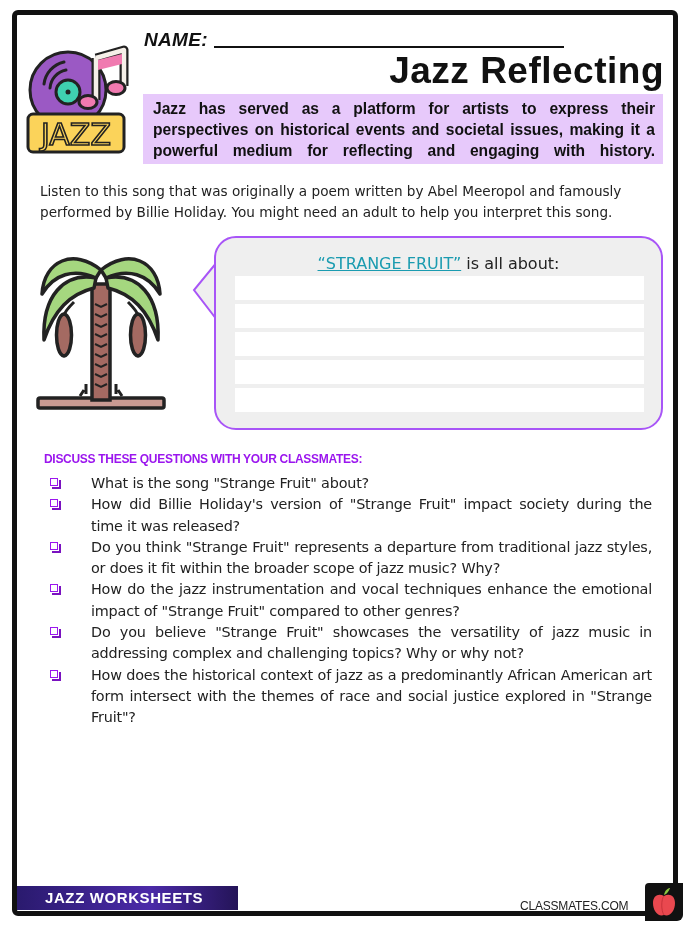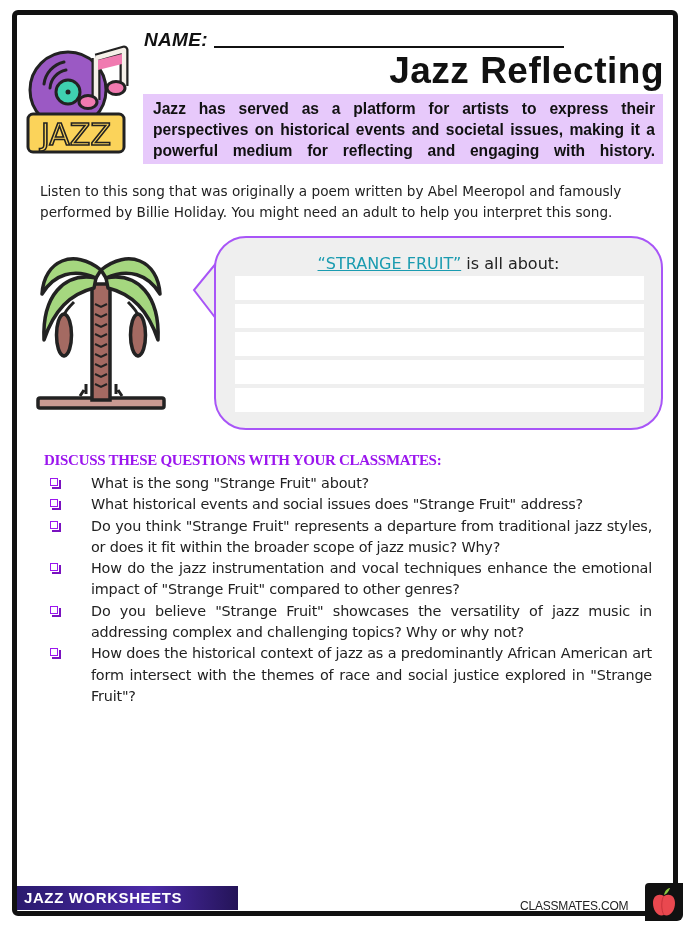--- a/index.html
+++ b/index.html
@@ -6,34 +6,34 @@
   body { width: 700px; height: 933px; position: relative; overflow: hidden; font-family: "Liberation Sans", sans-serif; }
   .frame { position: absolute; left: 12px; top: 10px; width: 666px; height: 906px; border: 5px solid #111; border-radius: 6px; box-sizing: border-box; background: #fff; }
   .logo { position: absolute; left: 24px; top: 44px; width: 108px; height: 112px; }
   .name-row { position: absolute; left: 144px; top: 25px; width: 420px; height: 26px; display: flex; align-items: flex-end; }
   .name-label { font-weight: bold; font-size: 19px; color: #111; letter-spacing: 0.3px; font-style: italic; }
   .name-line { flex: 1; margin-left: 6px; border-bottom: 2px solid #111; height: 18px; margin-bottom: 3px; }
   .title { position: absolute; left: 144px; top: 50px; width: 520px; text-align: right; font-weight: bold; font-size: 37px; color: #111; letter-spacing: 0.5px; }
   .intro { position: absolute; left: 143px; top: 94px; width: 520px; height: 70px; background: #e7c9fb; box-sizing: border-box; padding: 4px 8px 4px 10px; font-weight: bold; font-size: 15.6px; line-height: 21px; color: #111; text-align: justify; text-align-last: justify; }
   .listen { position: absolute; left: 40px; top: 181px; width: 620px; text-align: left; font-family: "DejaVu Sans", sans-serif; font-size: 13.6px; line-height: 21px; color: #222; }
   .tree { position: absolute; left: 34px; top: 244px; width: 134px; height: 170px; }
-  .bubble { position: absolute; left: 214px; top: 236px; width: 449px; height: 194px; background: #efefef; border: 2px solid #a855f7; border-radius: 32px; box-sizing: border-box; }
+  .bubble { position: absolute; left: 214px; top: 236px; width: 449px; height: 194px; background: #efefef; border: 2px solid #a855f7; border-radius: 22px; box-sizing: border-box; }
   .bubble-tail { position: absolute; left: 192px; top: 262px; width: 26px; height: 60px; }
   .bubble-title { position: absolute; left: 0; right: 0; top: 16px; text-align: center; font-family: "DejaVu Sans", sans-serif; font-size: 16px; color: #222; }
   .bubble-title .link { color: #1a9bb0; text-decoration: underline; }
   .lines { position: absolute; left: 19px; top: 38px; width: 409px; }
   .line { height: 24px; background: #ffffff; margin-bottom: 4px; }
-  .discuss-heading { position: absolute; left: 44px; top: 452px; font-weight: bold; font-size: 15px; color: #9b16ee; font-family: Liberation Serif, serif; letter-spacing: -0.3px; }
+  .discuss-heading { position: absolute; left: 44px; top: 452px; font-weight: bold; font-size: 12px; color: #9b16ee; font-family: Liberation Sans, sans-serif; letter-spacing: -0.3px; }
   .questions { position: absolute; left: 50px; top: 473px; width: 602px; margin: 0; padding: 0; list-style: none; }
   .q { display: flex; font-family: "DejaVu Sans", sans-serif; font-size: 14.4px; line-height: 21.3px; color: #222; }
   .q .box { width: 10px; height: 10px; margin-top: 5px; margin-right: 31px; flex: 0 0 10px; position: relative; }
   .q .box::before { content: ""; position: absolute; left: 0; top: 0; width: 8px; height: 8px; border: 1.5px solid #9b16ee; background: #fff; box-sizing: border-box; }
   .q .box::after { content: ""; position: absolute; left: 2px; top: 2px; width: 9px; height: 9px; border-right: 2.5px solid #7a12c0; border-bottom: 2.5px solid #7a12c0; box-sizing: border-box; }
   .q .txt { flex: 1; text-align: justify; letter-spacing: -0.2px; }
-  .footer-tag { position: absolute; left: 17px; top: 886px; width: 221px; height: 24px; background: linear-gradient(90deg, #2a1a6e 0%, #4b2aa8 60%, #241458 100%); color: #fff; font-weight: bold; font-size: 15px; letter-spacing: 0.6px; line-height: 24px; padding-left: 7px; box-sizing: border-box; }
+  .footer-tag { position: absolute; left: 17px; top: 886px; width: 221px; height: 24px; background: linear-gradient(90deg, #2a1a6e 0%, #4b2aa8 60%, #241458 100%); color: #fff; font-weight: bold; font-size: 15px; letter-spacing: 0.6px; line-height: 24px; padding-left: 28px; box-sizing: border-box; }
   .footer-site { position: absolute; left: 520px; top: 899px; font-size: 12px; color: #222; letter-spacing: -0.2px; }
   .apple-tab { position: absolute; left: 645px; top: 883px; width: 38px; height: 38px; background: #111; border-radius: 4px 0 6px 0; }
 </style>
 </head>
 <body>
 
 <div class="frame"></div>
 
 <svg class="logo" viewBox="0 0 108 112">
   <circle cx="44" cy="46" r="38" fill="#9b59c4" stroke="#222" stroke-width="3"></circle>
@@ -103,21 +103,21 @@
 </div>
 
 <div class="discuss-heading">DISCUSS THESE QUESTIONS WITH YOUR CLASSMATES:</div>
 <ul class="questions">
   <li class="q">
       <span class="box"></span>
       <span class="txt">What is the song "Strange Fruit" about?</span>
     </li>
   <li class="q">
       <span class="box"></span>
-      <span class="txt">What historical events and social issues does "Strange Fruit" address?</span>
+      <span class="txt">How did Billie Holiday's version of "Strange Fruit" impact society during the time it was released?</span>
     </li>
   <li class="q">
       <span class="box"></span>
       <span class="txt">Do you think "Strange Fruit" represents a departure from traditional jazz styles, or does it fit within the broader scope of jazz music? Why?</span>
     </li>
   <li class="q">
       <span class="box"></span>
       <span class="txt">How do the jazz instrumentation and vocal techniques enhance the emotional impact of "Strange Fruit" compared to other genres?</span>
     </li>
   <li class="q">

